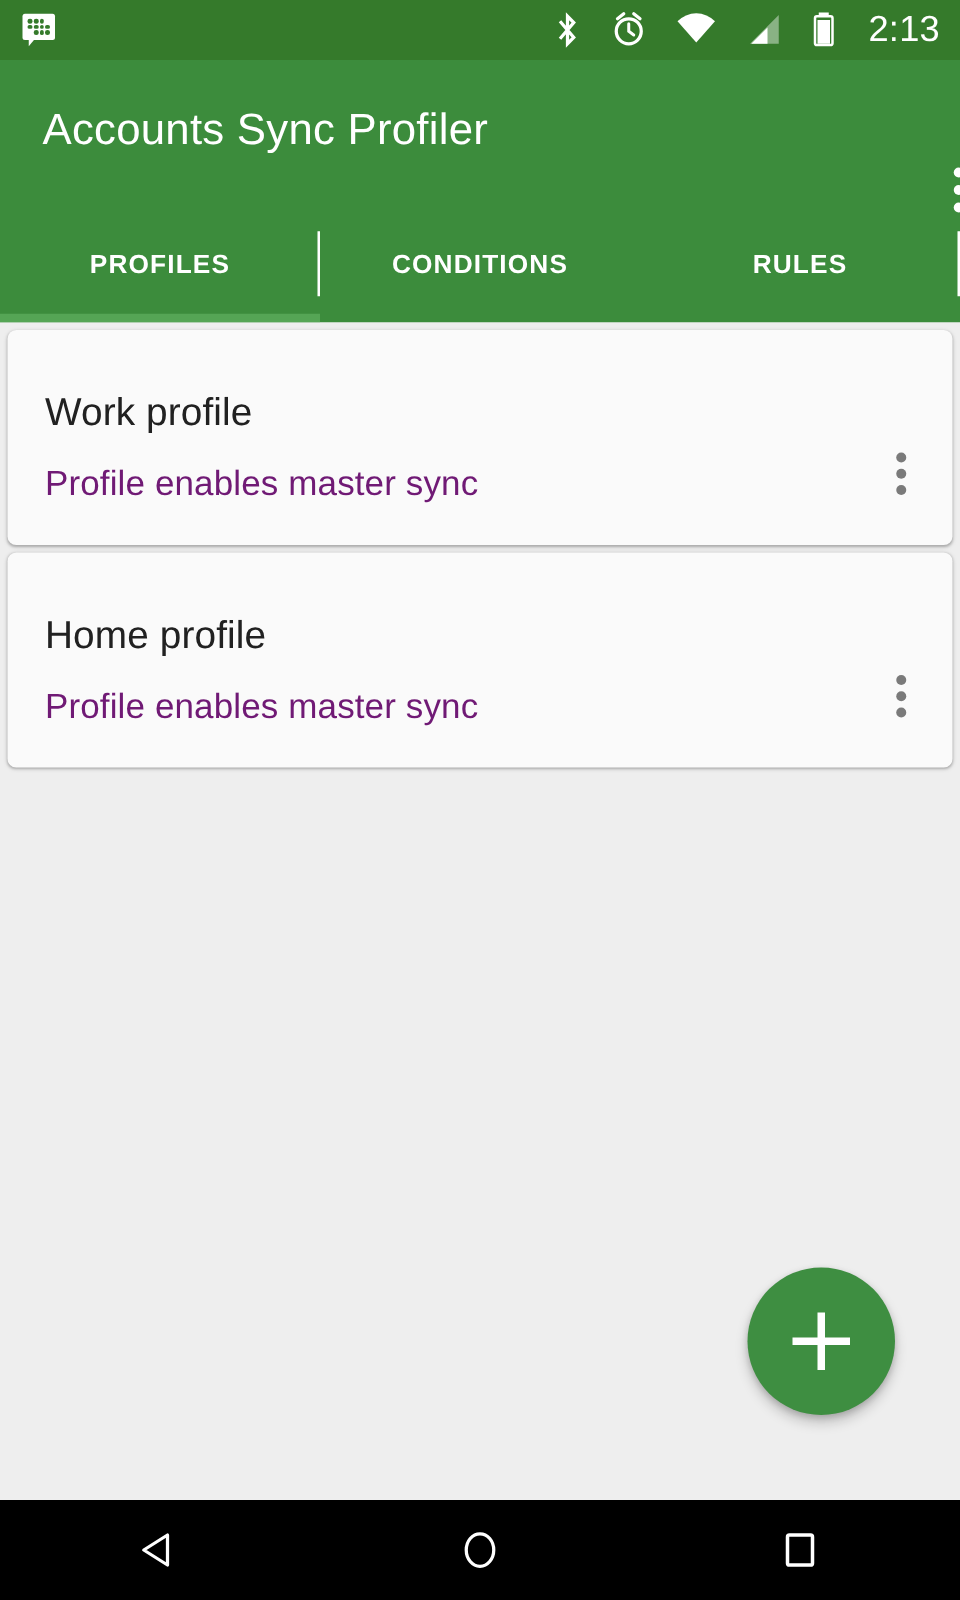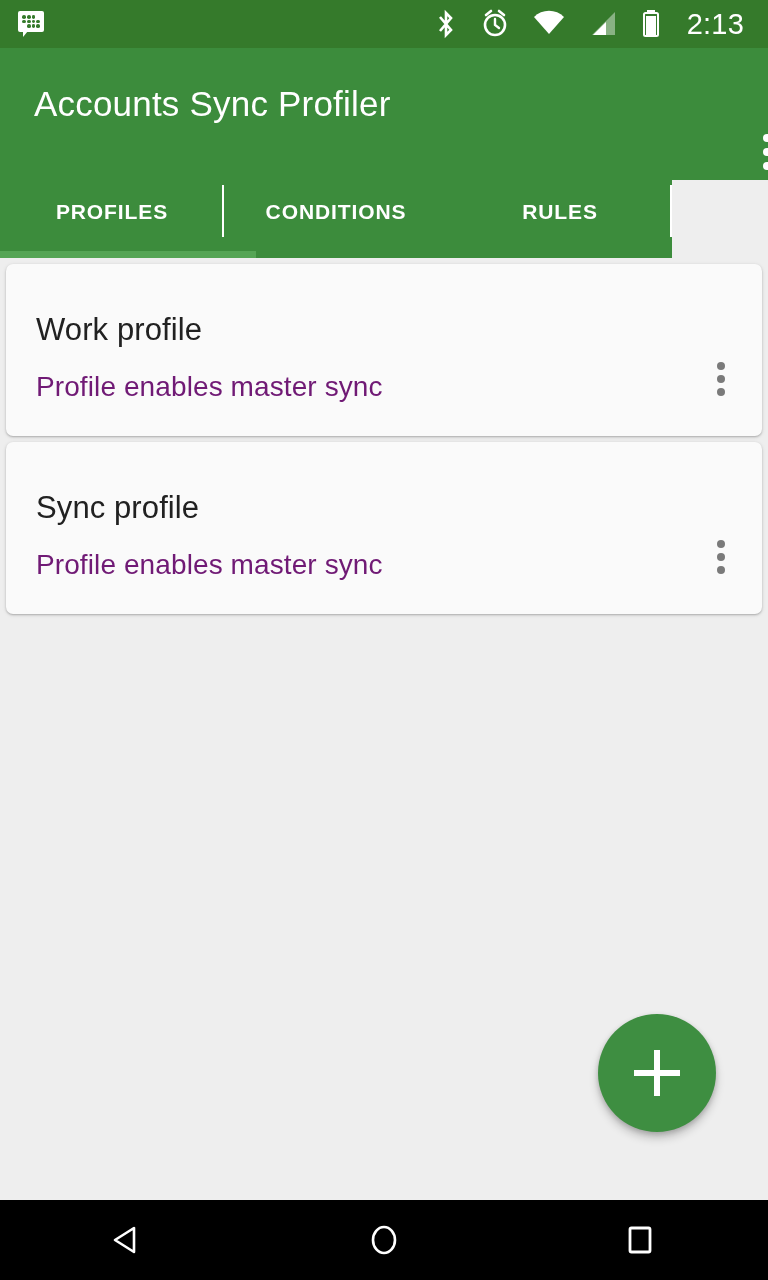--- a/index.html
+++ b/index.html
@@ -32,21 +32,21 @@
   .status-left {
     display: flex;
     align-items: center;
     padding-left: 18px;
     flex: 1;
   }
   .status-right {
     display: flex;
     align-items: center;
     gap: 24px;
-    padding-right: 24px;
+    padding-right: 16px;
   }
   .bbm-icon {
     position: relative;
     width: 28px;
     height: 26px;
   }
   .bbm-icon .bubble {
     position: absolute;
     left: 0; top: 0;
     width: 26px;
@@ -124,21 +124,21 @@
     width: 8px; height: 8px;
     border-radius: 50%;
     background: #ffffff;
     display: block;
   }
 
   
   #tab-bar {
     position: absolute;
     top: 180px; left: 0;
-    width: 672px;
+    width: 768px;
     height: 78px;
     background: #3c8c3c;
     display: flex;
   }
   .tab {
     flex: 1;
     position: relative;
     display: flex;
     align-items: center;
     justify-content: center;
@@ -348,21 +348,21 @@
       </div>
       <div class="overflow-dots card-overflow">
         <i></i>
           <i></i>
           <i></i>
       </div>
     </div>
 
     <div class="profile-card">
       <div class="card-text">
-        <div class="card-title">Sync profile</div>
+        <div class="card-title">Home profile</div>
         <div class="card-subtitle">Profile enables master sync</div>
       </div>
       <div class="overflow-dots card-overflow">
         <i></i>
           <i></i>
           <i></i>
       </div>
     </div>
 
   </div>

